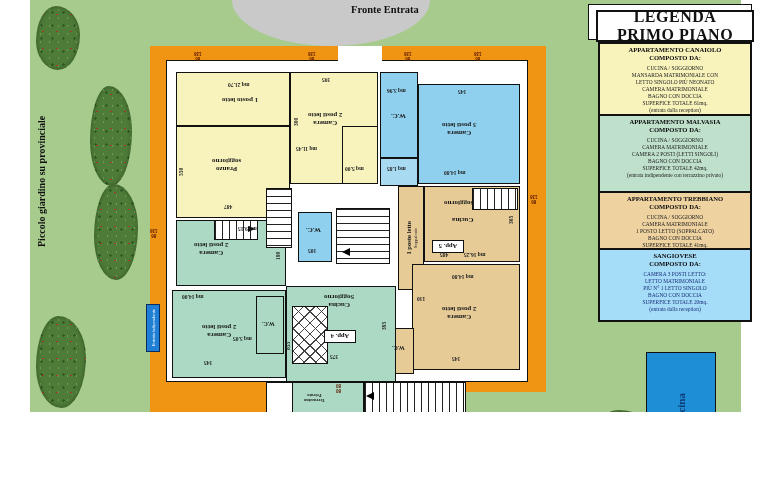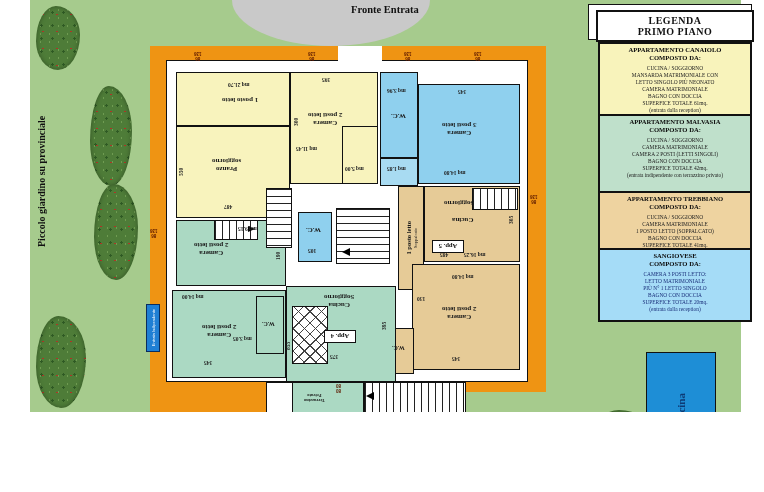--- a/index.html
+++ b/index.html
@@ -49,21 +49,21 @@
        font-weight:700;font-size:6.5px;color:#111;transform:rotate(180deg);}
   .arrow-left{position:absolute;width:0;height:0;border-top:4px solid transparent;
               border-bottom:4px solid transparent;border-right:8px solid #000;}
   .arrow-right{position:absolute;width:0;height:0;border-top:3px solid transparent;
                border-bottom:3px solid transparent;border-left:7px solid #000;}
   
   #legend-back{position:absolute;left:588px;top:4px;width:164px;height:36px;background:#fff;
                border:1.5px solid #111;box-sizing:border-box;}
   #legend-header{position:absolute;left:596px;top:10px;width:158px;height:32px;background:#fff;
                  border:2px solid #111;box-sizing:border-box;display:flex;align-items:center;
-                 justify-content:center;text-align:center;font-weight:700;font-size:10px;
+                 justify-content:center;text-align:center;font-weight:700;font-size:16px;
                  letter-spacing:.5px;color:#111;line-height:1.15;}
   .lsec{position:absolute;left:598px;width:154px;border:2px solid #111;box-sizing:border-box;
         text-align:center;padding:2px 2px;}
   .lsec-title{font-weight:700;font-size:6.6px;line-height:1.25;color:#0d0d0d;}
   .lsec-body{font-size:5.4px;line-height:1.28;color:#222;margin-top:3px;}
   .lsec-blue .lsec-body{color:#1a2f7a;}
   
   #pool{position:absolute;left:646px;top:352px;width:70px;height:116px;background:#1e8ed6;
         border:1.5px solid #111;box-sizing:border-box;display:flex;align-items:center;
         justify-content:center;}

